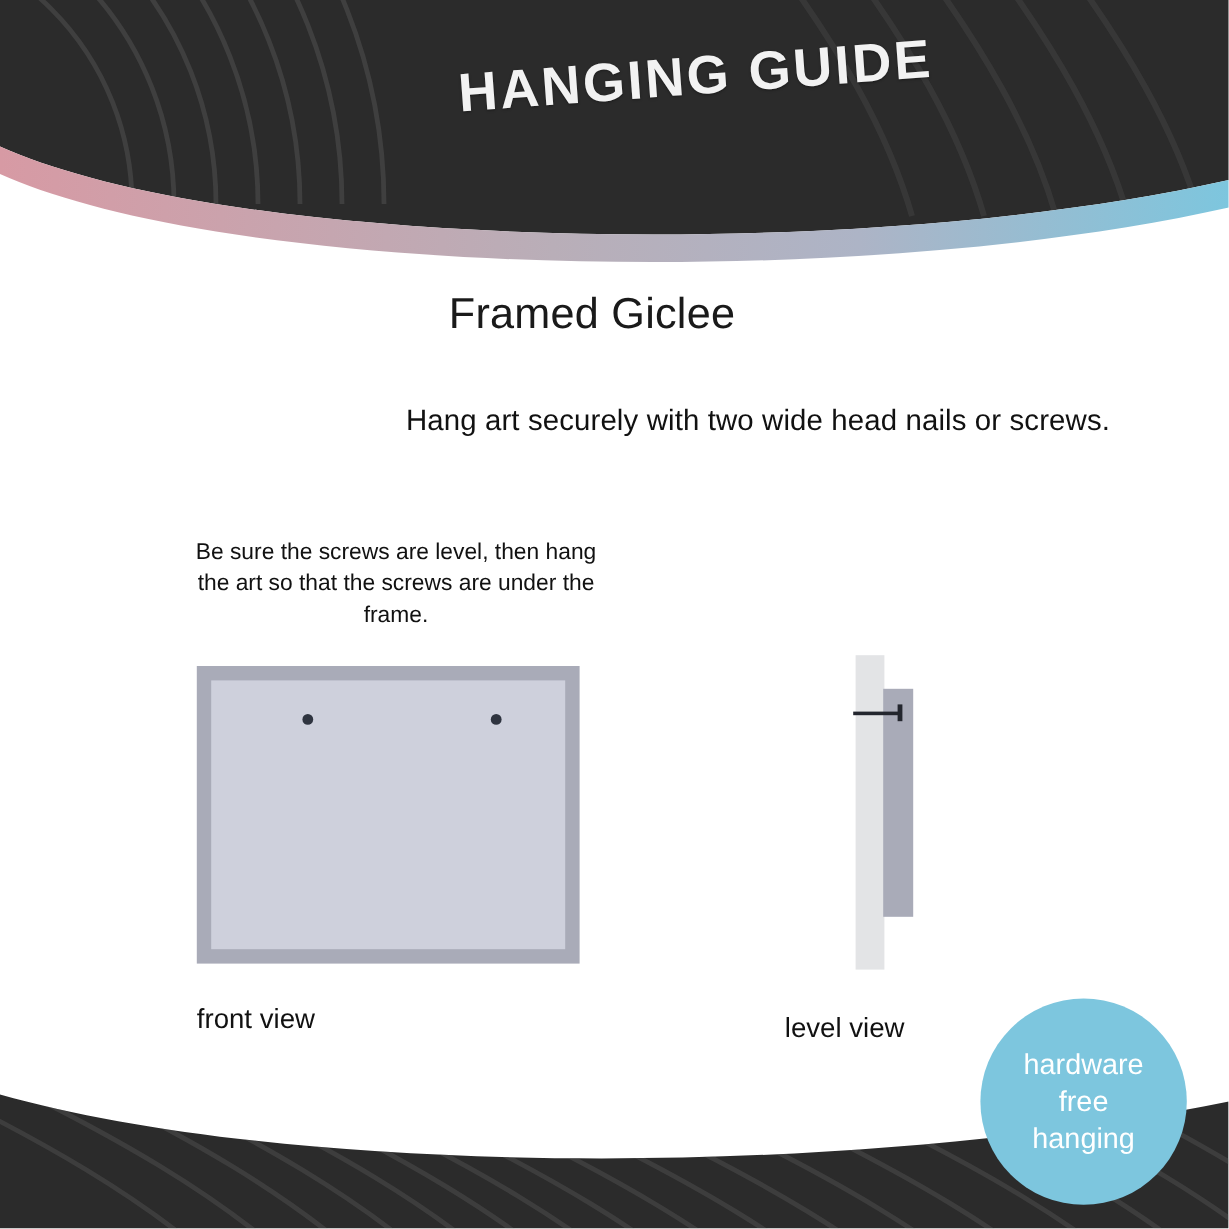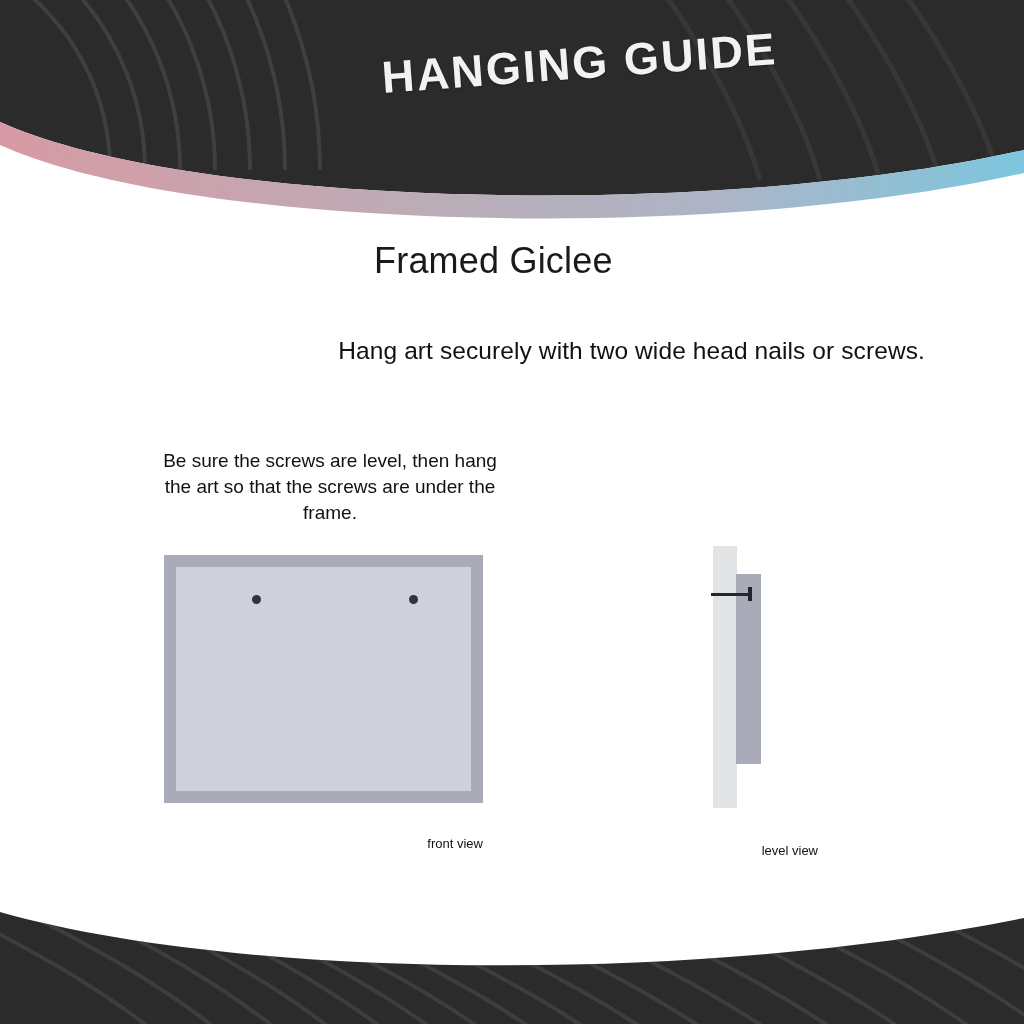--- a/index.html
+++ b/index.html
@@ -158,24 +158,24 @@
   }
   .nail-head {
     position: absolute;
     left: 43px; top: 41px;
     width: 4px; height: 14px;
     background: #23262e;
   }
 
   .view-label {
     position: absolute;
-    font-size: 13px;
+    font-size: 23px;
     color: #111111;
     font-weight: 500;
-    text-align: right;
+    text-align: left;
   }
   .label-front { left: 164px; top: 836px; width: 319px; }
   .label-side  { left: 654px; top: 843px; width: 164px; }
 
   
   .hw-badge {
     position: absolute;
     left: 817px;
     top: 832px;
     width: 172px;
@@ -300,14 +300,19 @@
           <path d="M680,58 C760,98 830,138 890,188"></path>
           <path d="M740,52 C820,92 890,132 950,182"></path>
           <path d="M800,44 C880,84 950,124 1010,174"></path>
           <path d="M860,36 C940,76 1010,116 1070,166"></path>
           <path d="M920,28 C1000,68 1070,108 1130,158"></path>
         </g>
       </g>
     </svg>
   </div>
 
+  <div class="hw-badge">
+    <span>hardware</span>
+    <span>free</span>
+    <span>hanging</span>
+  </div>
 
 </div>
 
 </body></html>

